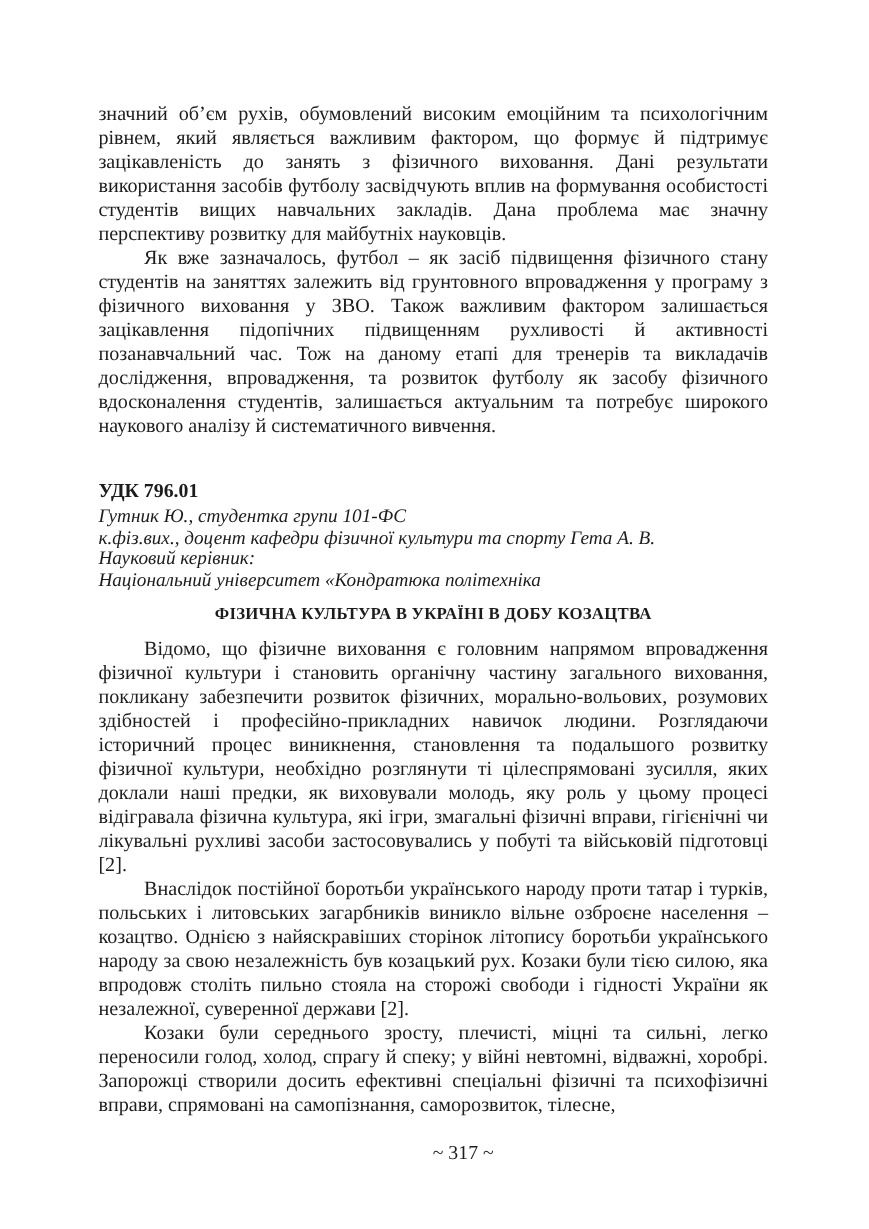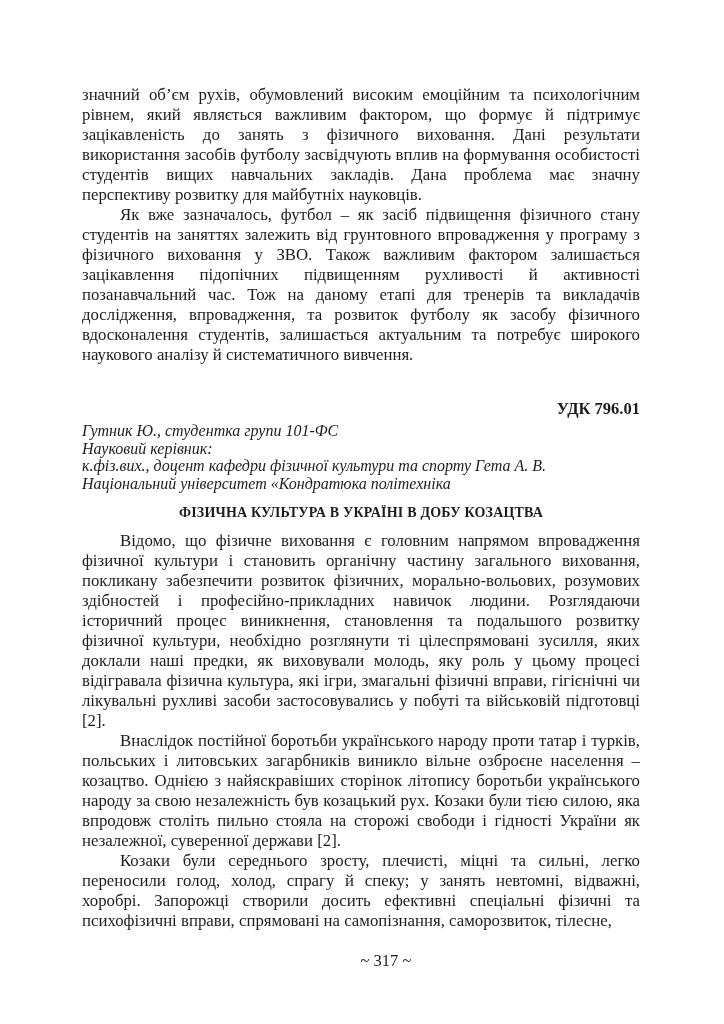--- a/index.html
+++ b/index.html
@@ -30,21 +30,21 @@
     text-align: justify;
   }
   .indent {
     text-indent: 38px;
   }
   .udc {
     margin: 34px 0 0 0;
     font-weight: bold;
     font-size: 16.5px;
     line-height: 20px;
-    text-align: right;
+    text-align: left;
   }
   .byline {
     margin-top: 3px;
     font-style: italic;
     font-size: 16px;
     line-height: 17.6px;
     text-align: left;
   }
   .byline div {
     white-space: nowrap;
@@ -75,29 +75,29 @@
   <div class="text-block">
 
     <p class="body-par">значний об’єм рухів, обумовлений високим емоційним та психологічним рівнем, який являється важливим фактором, що формує й підтримує зацікавленість до занять з фізичного виховання. Дані результати використання засобів футболу засвідчують вплив на формування особистості студентів вищих навчальних закладів. Дана проблема має значну перспективу розвитку для майбутніх науковців.</p>
 
     <p class="body-par indent">Як вже зазначалось, футбол – як засіб підвищення фізичного стану студентів на заняттях залежить від грунтовного впровадження у програму з фізичного виховання у ЗВО. Також важливим фактором залишається зацікавлення підопічних підвищенням рухливості й активності позанавчальний час. Тож на даному етапі для тренерів та викладачів дослідження, впровадження, та розвиток футболу як засобу фізичного вдосконалення студентів, залишається актуальним та потребує широкого наукового аналізу й систематичного вивчення.</p>
 
     <p class="udc">УДК 796.01</p>
 
     <div class="byline">
       <div>Гутник Ю., студентка групи 101-ФС</div>
+      <div>к.фіз.вих., доцент кафедри фізичної культури та спорту Гета А. В.</div>
       <div>Науковий керівник:</div>
-      <div>к.фіз.вих., доцент кафедри фізичної культури та спорту Гета А. В.</div>
       <div>Національний університет «Кондратюка політехніка</div>
     </div>
 
     <h1 class="title">ФІЗИЧНА КУЛЬТУРА В УКРАЇНІ В ДОБУ КОЗАЦТВА</h1>
 
     <p class="body-par indent">Відомо, що фізичне виховання є головним напрямом впровадження фізичної культури і становить органічну частину загального виховання, покликану забезпечити розвиток фізичних, морально-вольових, розумових здібностей і професійно-прикладних навичок людини. Розглядаючи історичний процес виникнення, становлення та подальшого розвитку фізичної культури, необхідно розглянути ті цілеспрямовані зусилля, яких доклали наші предки, як виховували молодь, яку роль у цьому процесі відігравала фізична культура, які ігри, змагальні фізичні вправи, гігієнічні чи лікувальні рухливі засоби застосовувались у побуті та військовій підготовці [2].</p>
 
     <p class="body-par indent">Внаслідок постійної боротьби українського народу проти татар і турків, польських і литовських загарбників виникло вільне озброєне населення – козацтво. Однією з найяскравіших сторінок літопису боротьби українського народу за свою незалежність був козацький рух. Козаки були тією силою, яка впродовж століть пильно стояла на сторожі свободи і гідності України як незалежної, суверенної держави [2].</p>
 
-    <p class="body-par indent">Козаки були середнього зросту, плечисті, міцні та сильні, легко переносили голод, холод, спрагу й спеку; у занять невтомні, відважні, хоробрі. Запорожці створили досить ефективні спеціальні фізичні та психофізичні вправи, спрямовані на самопізнання, саморозвиток, тілесне,</p>
+    <p class="body-par indent">Козаки були середнього зросту, плечисті, міцні та сильні, легко переносили голод, холод, спрагу й спеку; у війні невтомні, відважні, хоробрі. Запорожці створили досить ефективні спеціальні фізичні та психофізичні вправи, спрямовані на самопізнання, саморозвиток, тілесне,</p>
 
   </div>
 
   <div class="pagenum">~ 317 ~</div>
 </div>
 
 </body></html>

